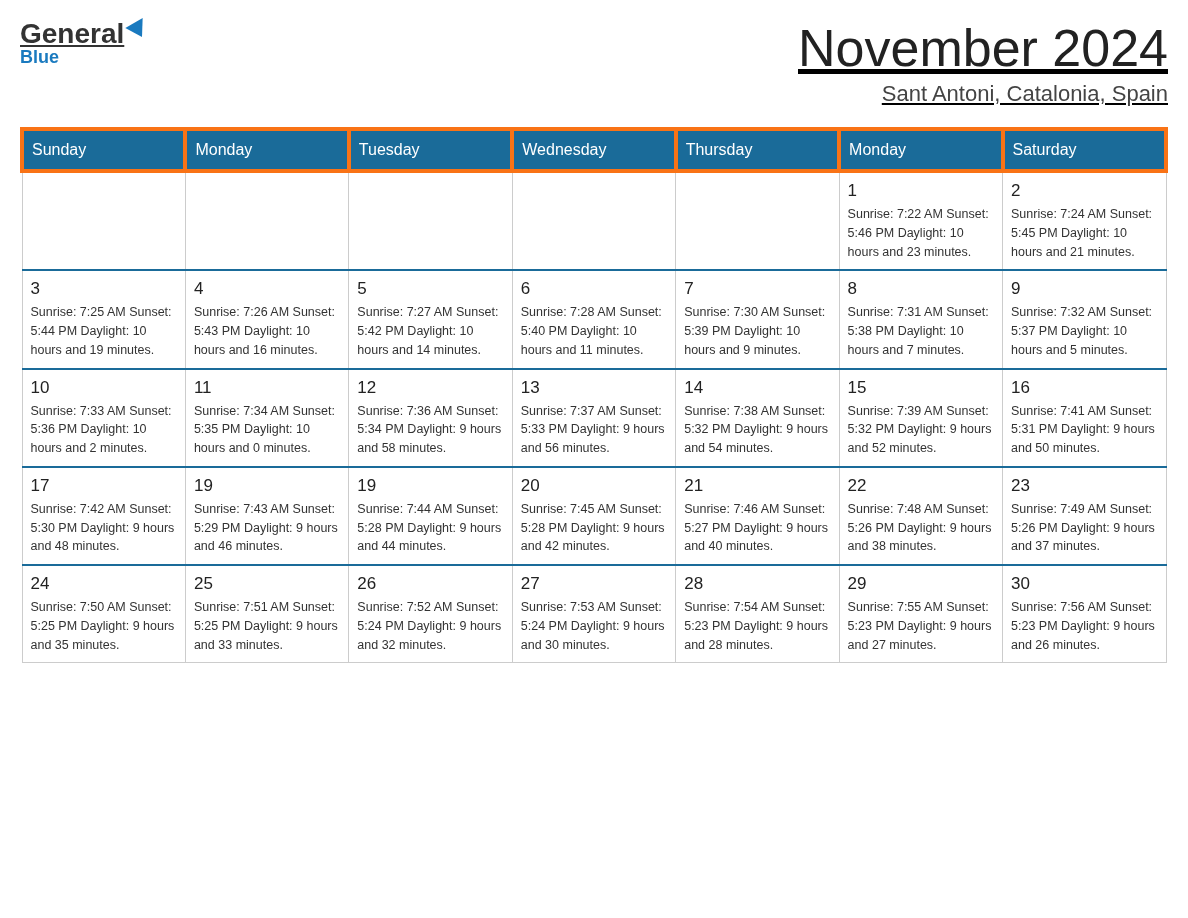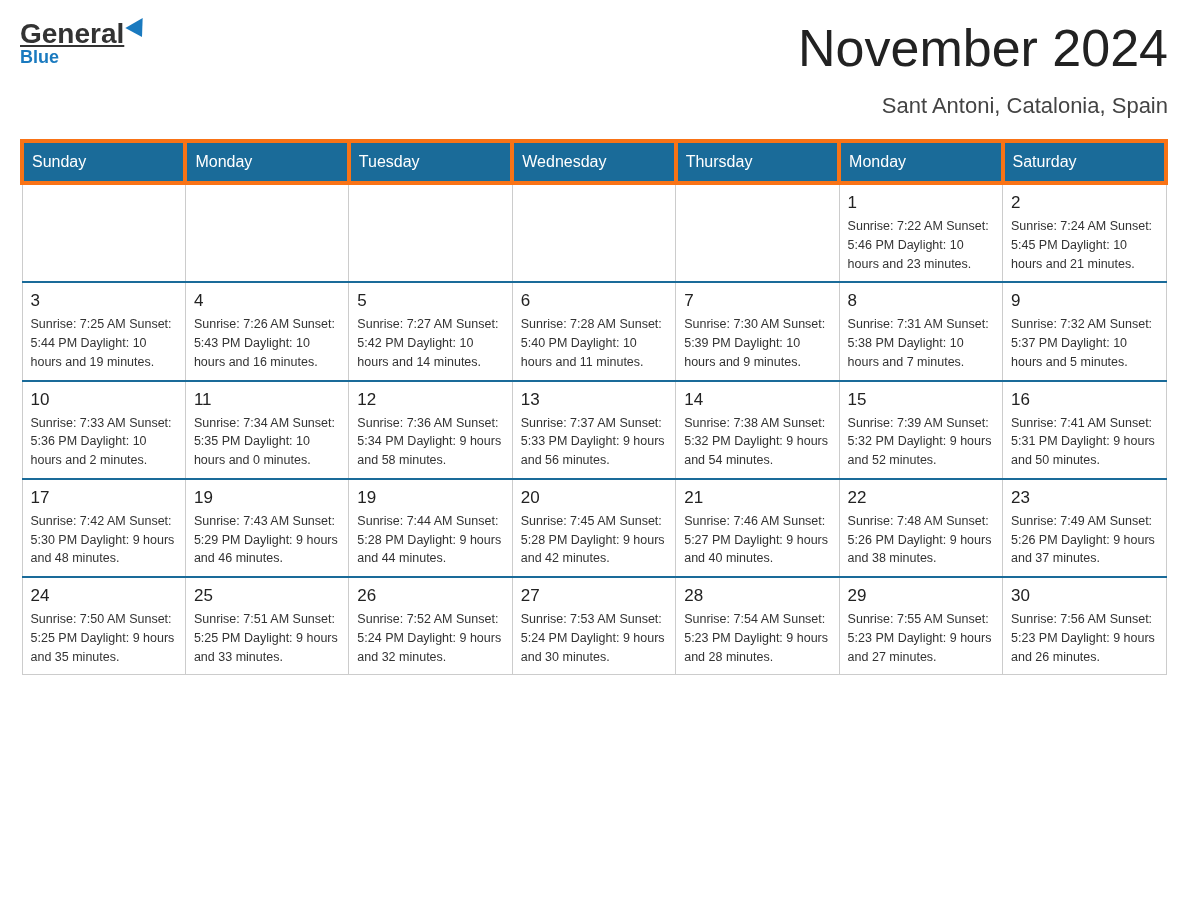--- a/index.html
+++ b/index.html
@@ -46,31 +46,32 @@
       transform: rotate(-30deg);
       position: relative;
       top: -4px;
     }
     .logo-row {
       display: flex;
       align-items: center;
     }
     .title-block {
       text-align: right;
+      text-decoration: underline;
     }
     .month-title {
       font-size: 52px;
       font-weight: normal;
       color: #222;
       line-height: 1.1;
     }
     .location {
       font-size: 22px;
       color: #444;
-      margin-top: 16px;
+      margin-top: 4px;
     }
     .calendar {
       width: 100%;
       border-collapse: collapse;
       border: 1px solid #ccc;
     }
     .calendar th {
       background-color: #1a6b99;
       color: #fff;
       padding: 10px 8px;

